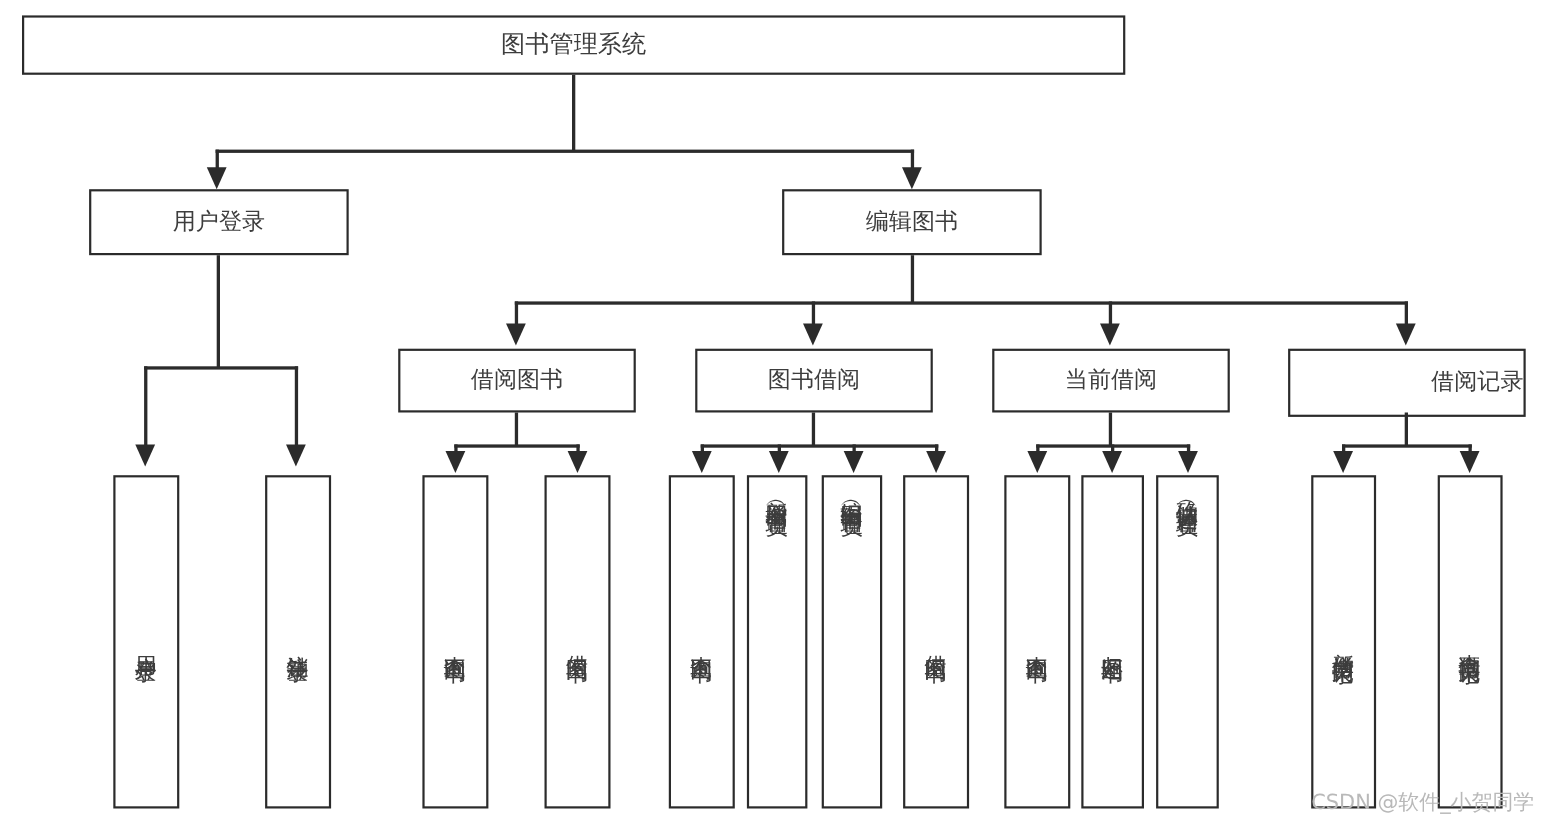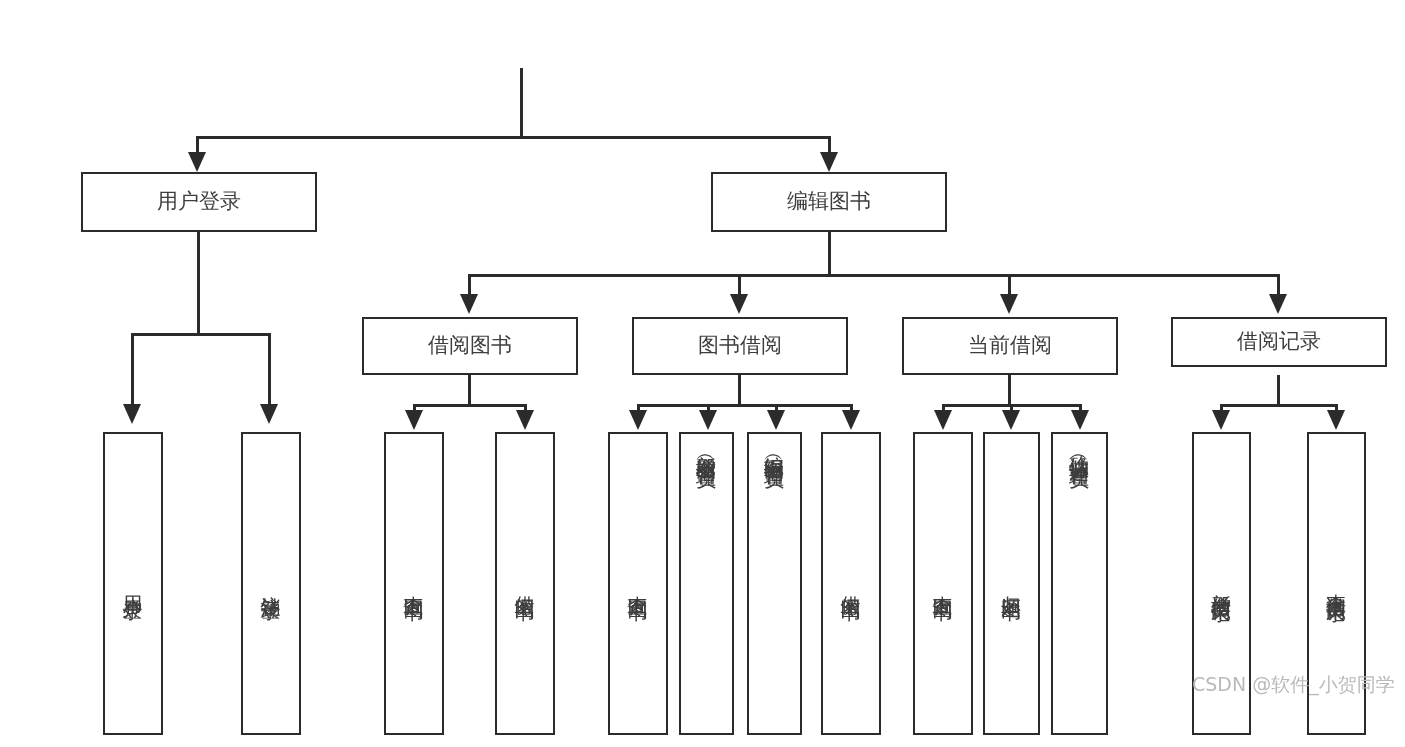--- a/index.html
+++ b/index.html
@@ -79,20 +79,23 @@
     font-family: "DejaVu Sans", "Liberation Sans", sans-serif;
     white-space: nowrap;
     pointer-events: none;
   }
 </style>
 </head>
 <body>
 
 <div id="diagram-root">
 
+  <div class="node horiz root" style="left:20px; top:14px; width:1003px; height:54px;">
+    <span class="node-label">图书管理系统</span>
+  </div>
 
   <div class="conn conn-v" style="left:520px; top:68px; width:3px; height:70px;"></div>
 
   <div class="conn conn-h" style="left:196px; top:136px; width:635px; height:3px;"></div>
 
   <div class="conn conn-v" style="left:196px; top:136px; width:3px; height:18px;"></div>
   <div class="arrow-head" style="left:188px; top:152px;"></div>
   <div class="conn conn-v" style="left:828px; top:136px; width:3px; height:18px;"></div>
   <div class="arrow-head" style="left:820px; top:152px;"></div>
 
@@ -135,21 +138,21 @@
 
   <div class="node horiz" style="left:362px; top:317px; width:216px; height:58px;">
     <span class="node-label">借阅图书</span>
   </div>
   <div class="node horiz" style="left:902px; top:317px; width:216px; height:58px;">
     <span class="node-label">当前借阅</span>
   </div>
   <div class="node horiz" style="left:632px; top:317px; width:216px; height:58px;">
     <span class="node-label">图书借阅</span>
   </div>
-  <div class="node horiz" style="left:1171px; top:317px; width:216px; height:50px;">
+  <div class="node horiz" style="left:1171px; top:317px; width:216px; height:62px;justify-content:flex-end;">
     <span class="node-label">借阅记录</span>
   </div>
 
   <div class="conn conn-v" style="left:468px; top:375px; width:3px; height:31px;"></div>
   <div class="conn conn-h" style="left:413px; top:404px; width:114px; height:3px;"></div>
   <div class="conn conn-v" style="left:413px; top:404px; width:3px; height:8px;"></div>
   <div class="arrow-head" style="left:405px; top:410px;"></div>
   <div class="conn conn-v" style="left:524px; top:404px; width:3px; height:8px;"></div>
   <div class="arrow-head" style="left:516px; top:410px;"></div>
 
@@ -210,15 +213,15 @@
   <div class="conn conn-v" style="left:1335px; top:404px; width:3px; height:8px;"></div>
   <div class="arrow-head" style="left:1327px; top:410px;"></div>
 
   <div class="node vert centered" style="left:1192px; top:432px; width:59px; height:303px;">
     <span class="node-label">新增借阅记录</span>
   </div>
   <div class="node vert centered" style="left:1307px; top:432px; width:59px; height:303px;">
     <span class="node-label">查询借阅记录</span>
   </div>
 
-  <div class="watermark" style="left:1192px; top:672px;">CSDN @软件_小贺同学</div>
+  <div class="watermark" style="left:1192px; top:716px;">CSDN @软件_小贺同学</div>
 
 </div>
 
 </body></html>

